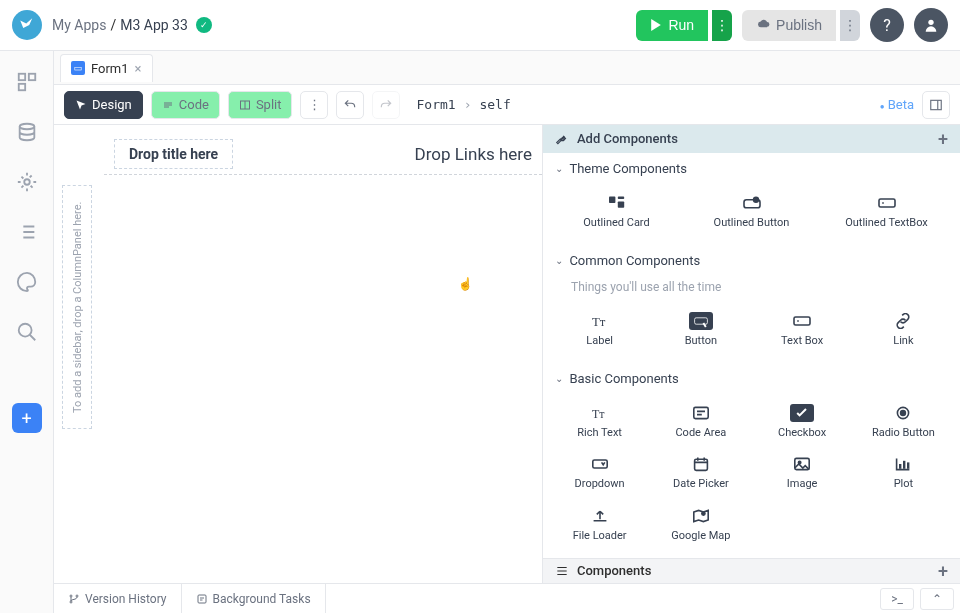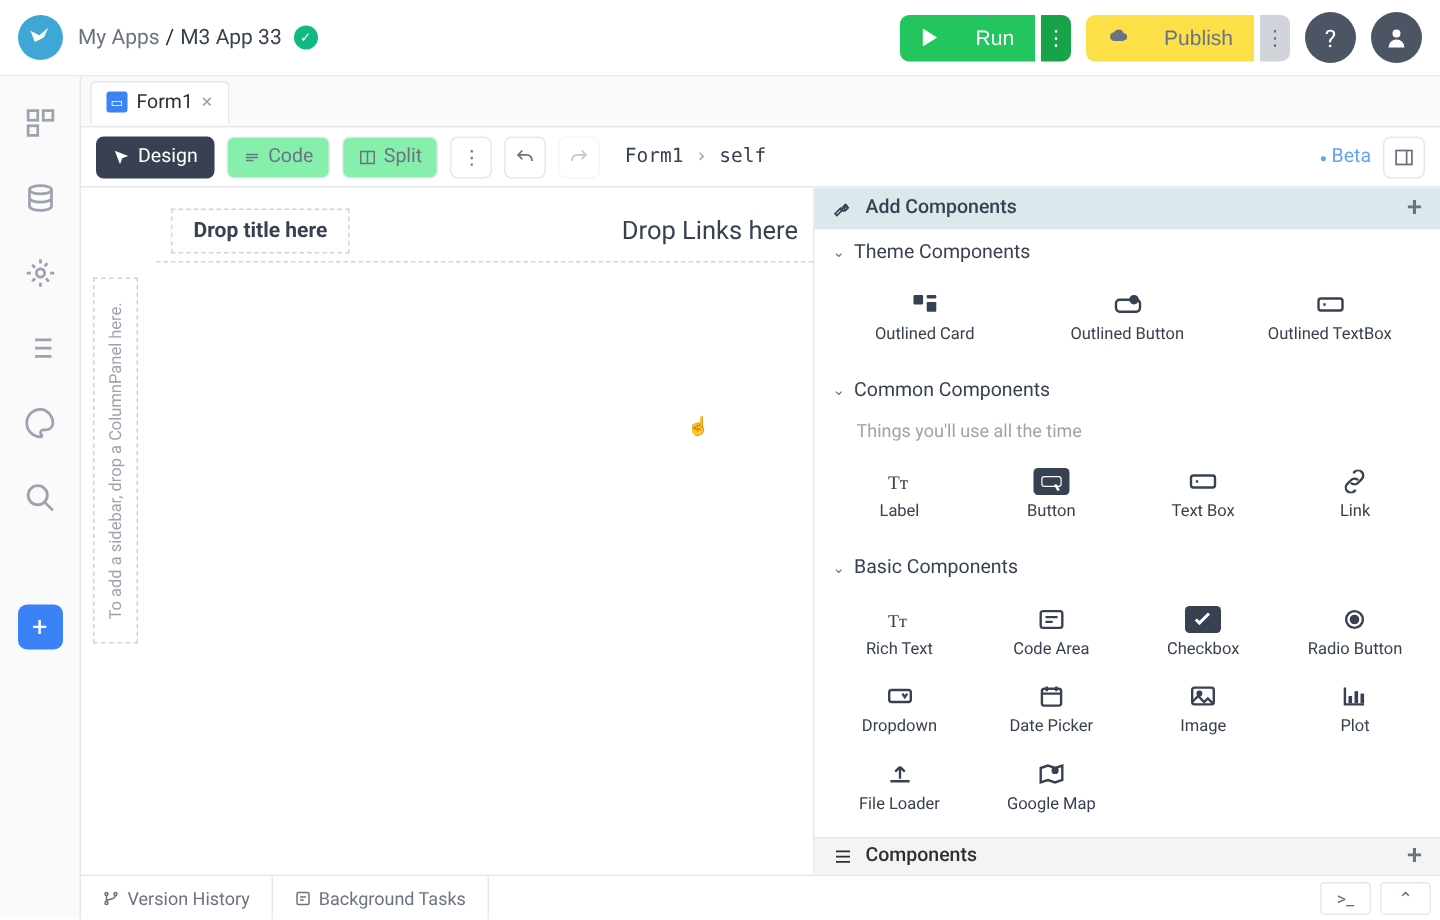--- a/index.html
+++ b/index.html
@@ -7,25 +7,25 @@
 .app { width: 960px; height: 613px; display: flex; flex-direction: column; }
 
 
 .header { height: 51px; display: flex; align-items: center; padding: 0 12px; border-bottom: 1px solid #e5e7eb; gap: 10px; }
 .logo { width: 30px; height: 30px; border-radius: 50%; background: #3fa7d6; display: flex; align-items: center; justify-content: center; color: white; }
 .logo svg { width: 18px; height: 18px; }
 .breadcrumb { flex: 1; display: flex; align-items: center; gap: 4px; font-size: 14px; }
 .breadcrumb .my-apps { color: #6b7280; }
 .breadcrumb .app-name { font-weight: 400; color: #374151; }
 .status-dot { width: 16px; height: 16px; border-radius: 50%; background: #10b981; display: flex; align-items: center; justify-content: center; color: white; font-size: 9px; margin-left: 4px; }
-.btn { display: flex; align-items: center; gap: 24px; padding: 0 14px; height: 31px; border-radius: 6px; font-size: 14px; font-weight: 500; cursor: pointer; border: none; }
+.btn { display: flex; align-items: center; gap: 6px; padding: 0 14px; height: 31px; border-radius: 6px; font-size: 14px; font-weight: 500; cursor: pointer; border: none; }
 .btn-run { background: #22c55e; color: white; }
 .btn-run-menu { background: #16a34a; color: white; width: 20px; padding: 0; justify-content: center; margin-left: -6px; border-radius: 0 6px 6px 0; }
 .btn-run { border-radius: 6px 0 0 6px; }
-.btn-publish { background: #fde047; color: #6b7280; }
+.btn-publish { background: #e5e5e5; color: #6b7280; }
 .btn-publish-menu { background: #d1d5db; color: #6b7280; width: 20px; padding: 0; justify-content: center; margin-left: -6px; border-radius: 0 6px 6px 0; }
 .btn-publish { border-radius: 6px 0 0 6px; }
 .circle-btn { width: 34px; height: 34px; border-radius: 50%; background: #4b5563; color: white; display: flex; align-items: center; justify-content: center; font-size: 16px; cursor: pointer; }
 
 
 .body { flex: 1; display: flex; overflow: hidden; }
 
 
 .rail { width: 54px; background: #fafafa; border-right: 1px solid #e5e7eb; display: flex; flex-direction: column; align-items: center; padding-top: 20px; gap: 28px; }
 .rail-icon { width: 22px; height: 22px; color: #9ca3af; display: flex; align-items: center; justify-content: center; cursor: pointer; }

